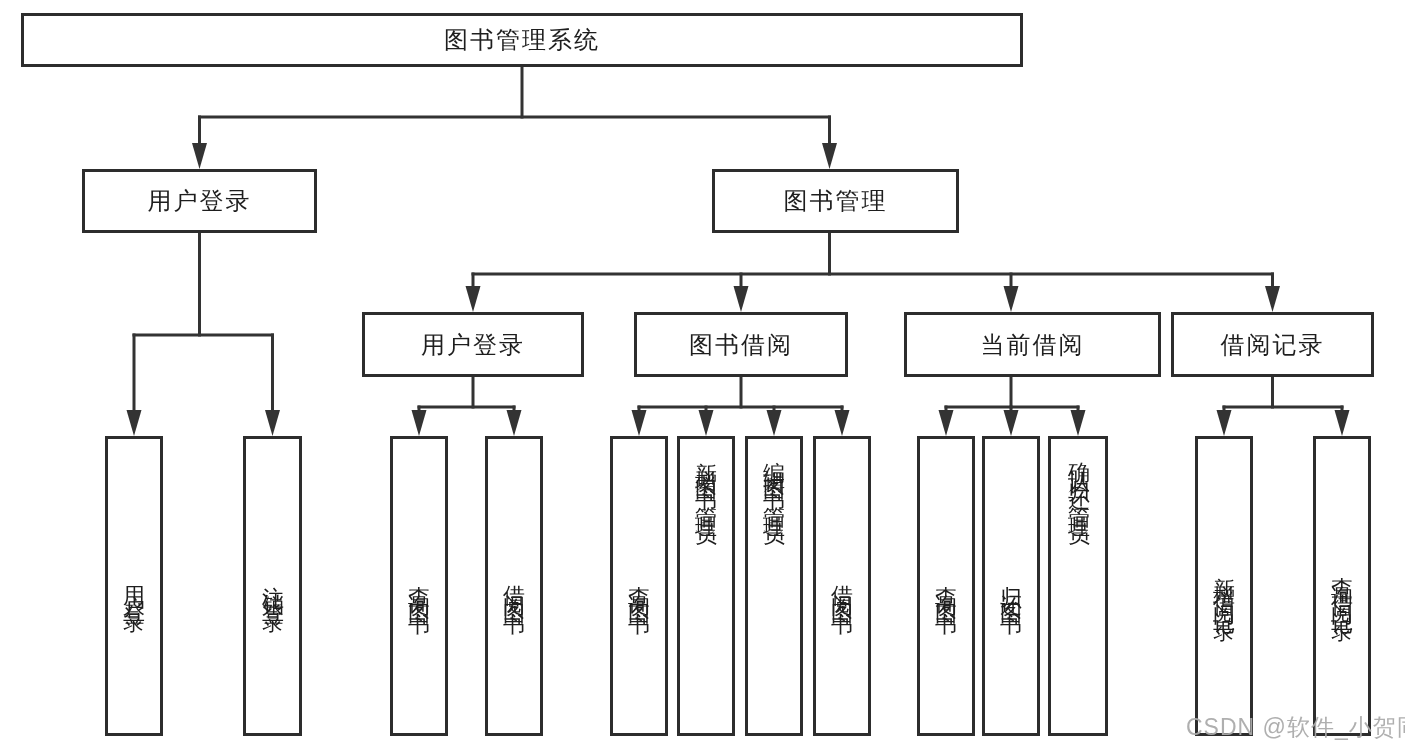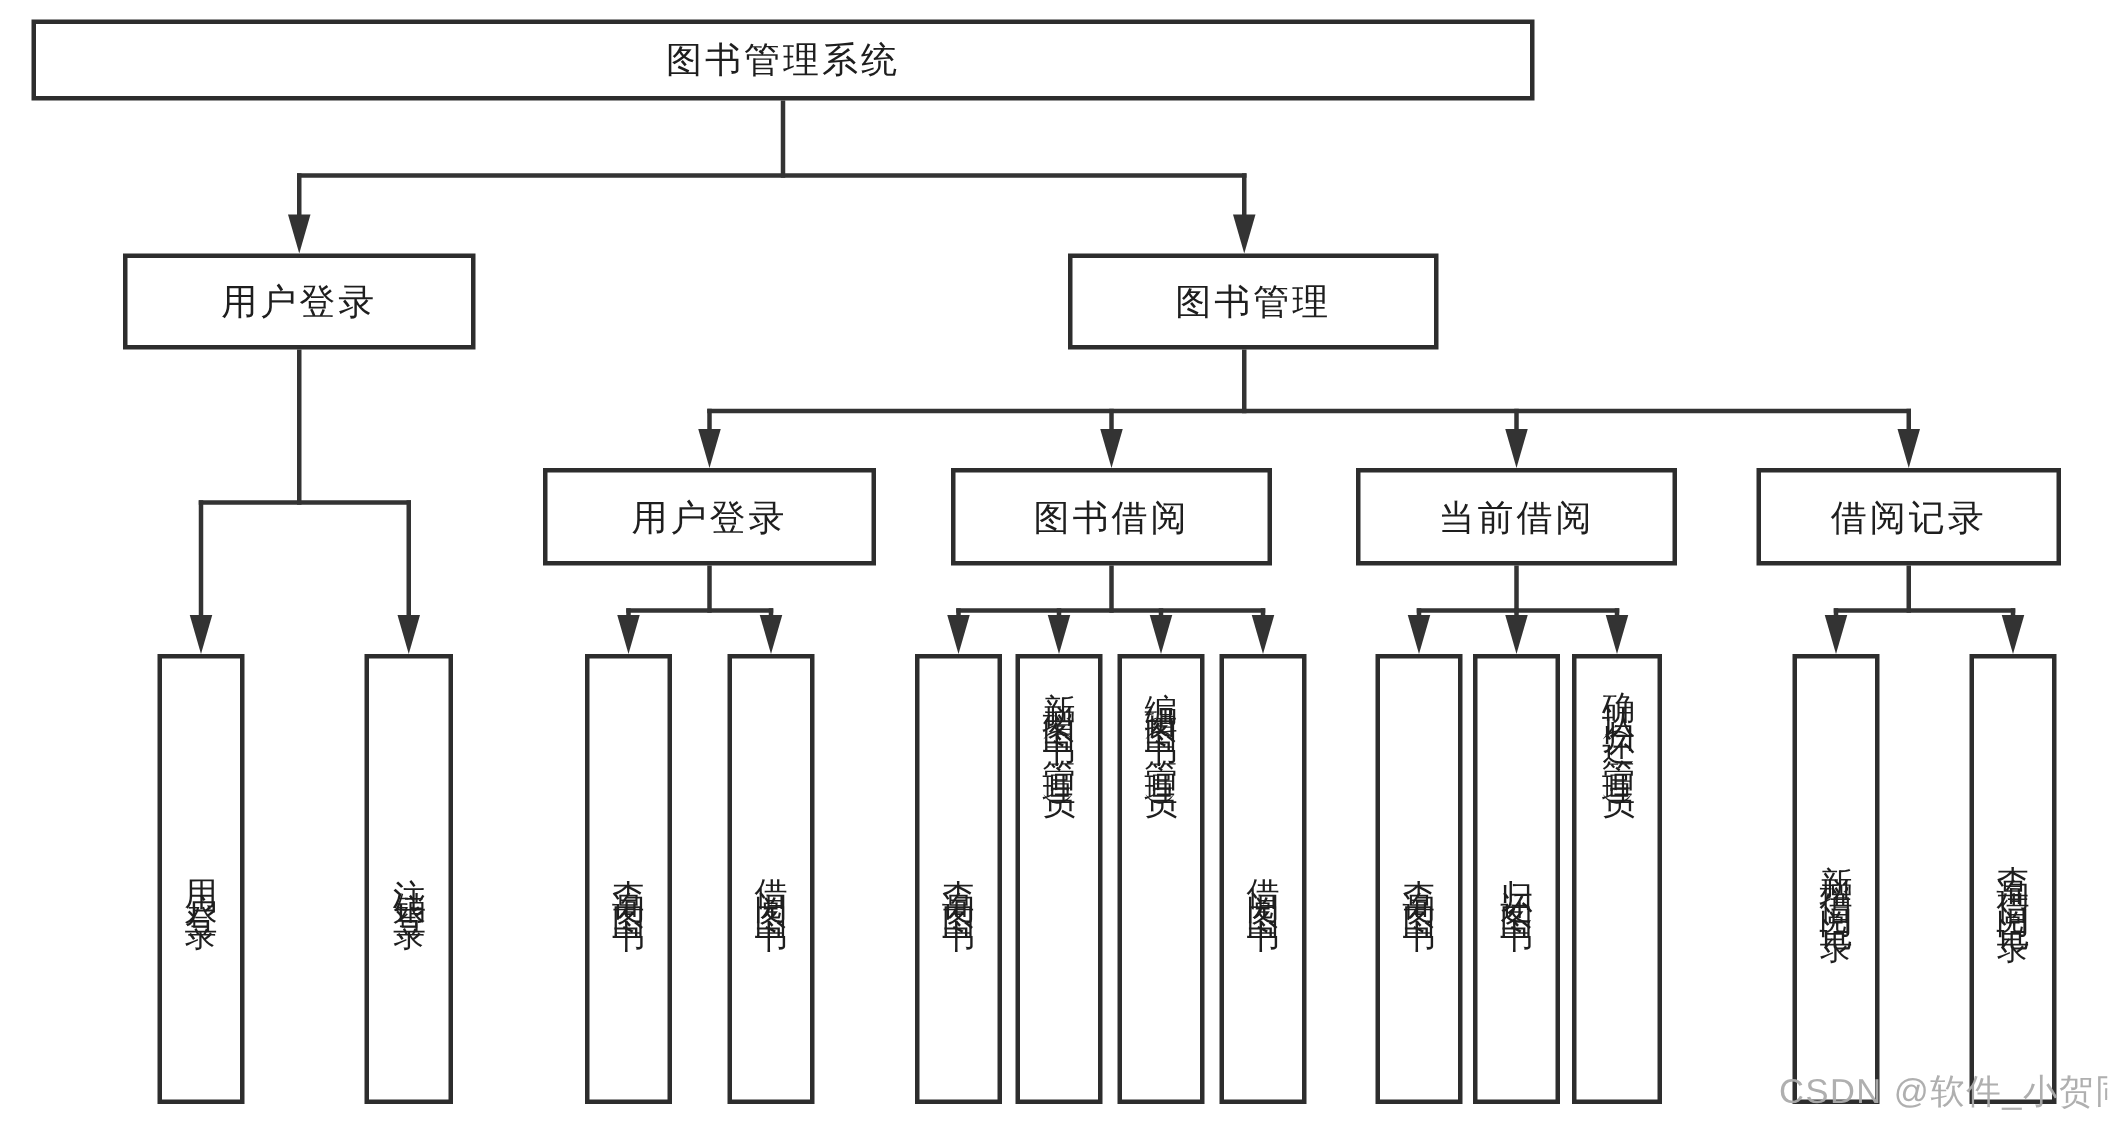--- a/index.html
+++ b/index.html
@@ -124,21 +124,21 @@
       <path d="M 1334.5 410 L 1349.5 410 L 1342 436 Z" fill="#333333"></path>
     </svg>
 
   <div class="node" style="left:21px; top:13px; width:1002px; height:54px;">图书管理系统</div>
 
   <div class="node" style="left:82px; top:169px; width:235px; height:64px;">用户登录</div>
   <div class="node" style="left:712px; top:169px; width:247px; height:64px;">图书管理</div>
 
   <div class="node" style="left:362px; top:312px; width:222px; height:65px;">用户登录</div>
   <div class="node" style="left:634px; top:312px; width:214px; height:65px;">图书借阅</div>
-  <div class="node" style="left:904px; top:312px; width:214px; height:65px;">当前借阅</div>
+  <div class="node" style="left:904px; top:312px; width:257px; height:65px;">当前借阅</div>
   <div class="node" style="left:1171px; top:312px; width:203px; height:65px;">借阅记录</div>
 
   <div class="leaf" style="left:105px; top:436px; width:58px; height:300px;">用户登录</div>
   <div class="leaf" style="left:243px; top:436px; width:59px; height:300px;">注销登录</div>
 
   <div class="leaf" style="left:390px; top:436px; width:58px; height:300px;">查询图书</div>
   <div class="leaf" style="left:485px; top:436px; width:58px; height:300px;">借阅图书</div>
 
   <div class="leaf" style="left:610px; top:436px; width:58px; height:300px;">查询图书</div>
   <div class="leaf top-align" style="left:677px; top:436px; width:58px; height:300px;">新增图书（管理员）</div>

